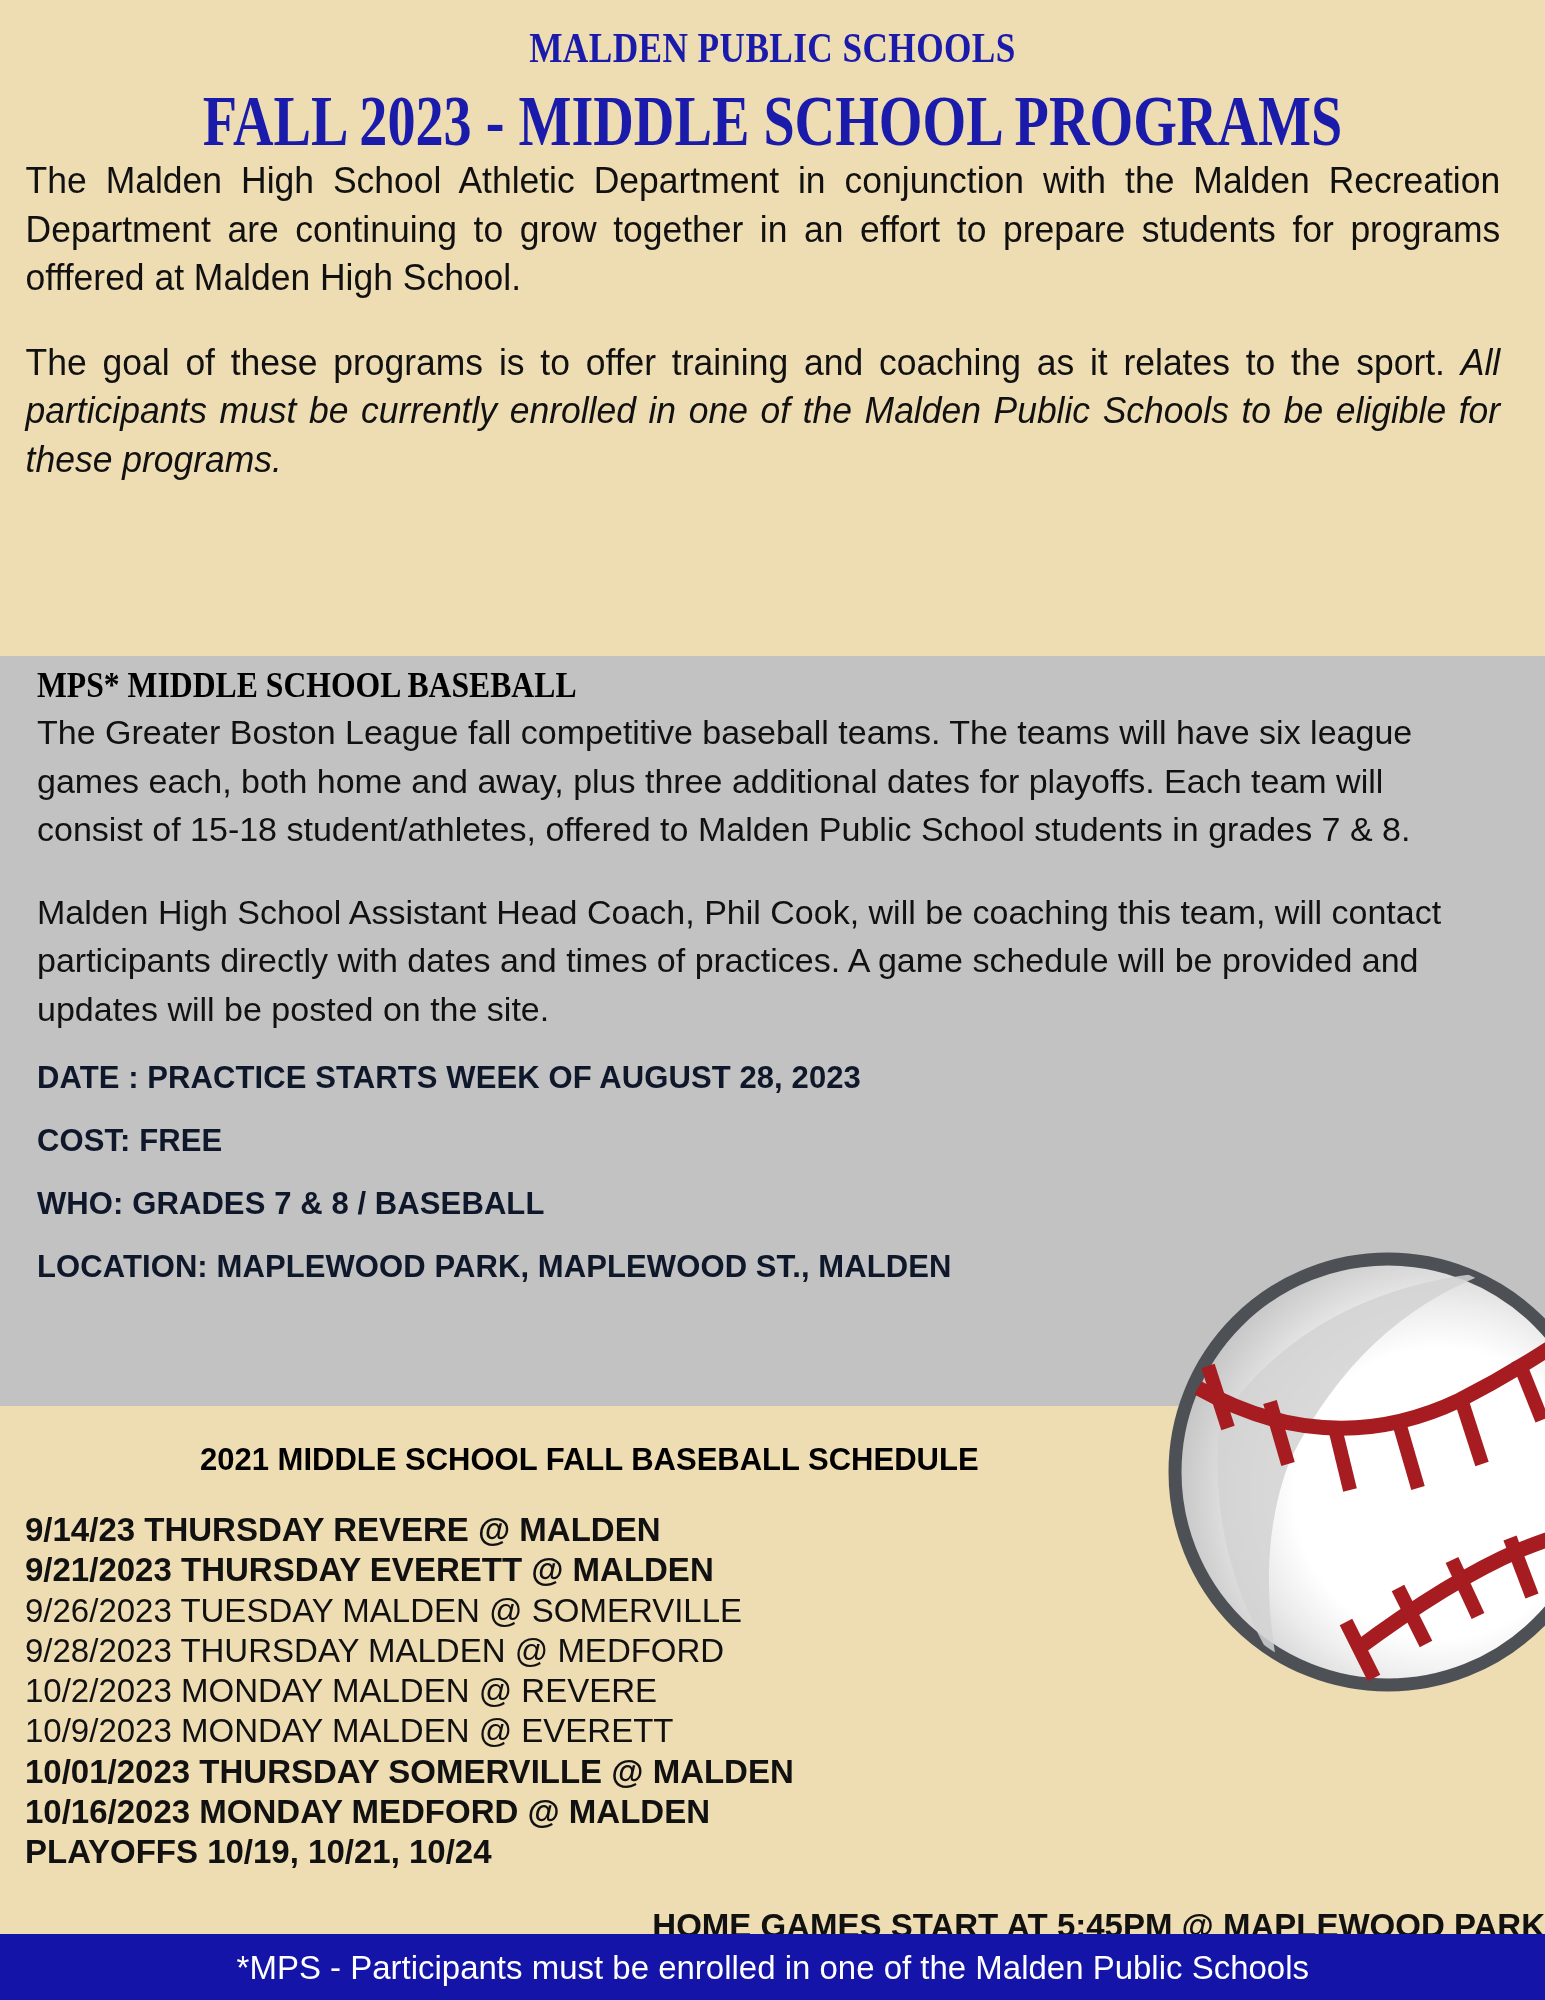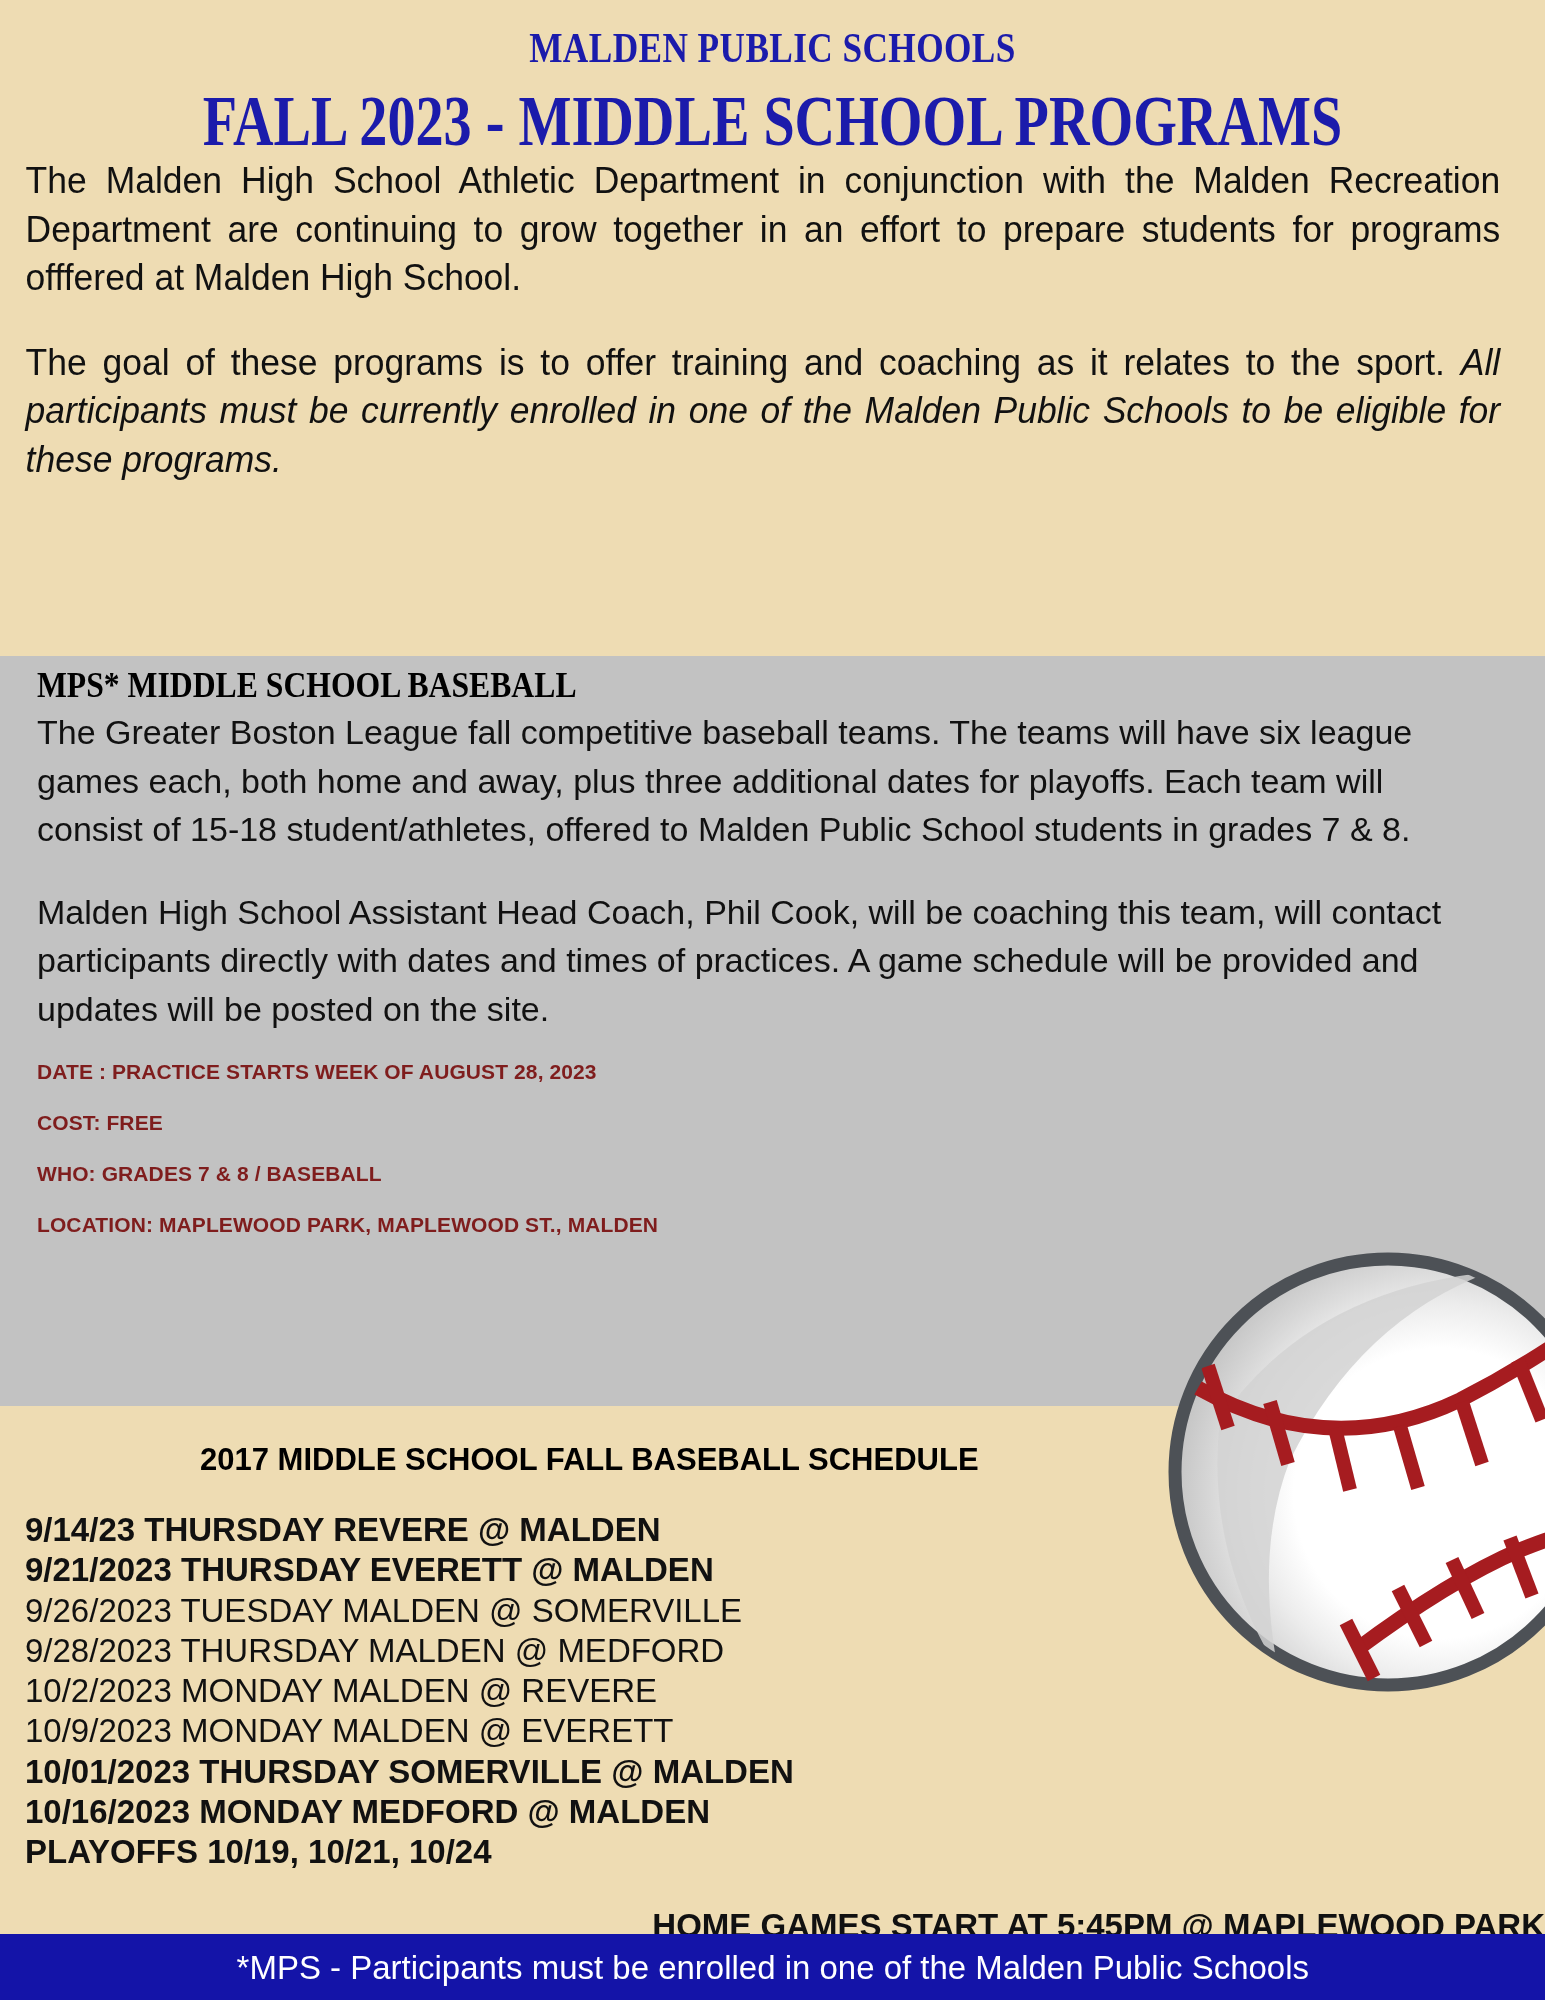--- a/index.html
+++ b/index.html
@@ -96,23 +96,23 @@
     margin: 0;
   }
   .gray-body .gap {
     height: 34px;
   }
   .detail-list {
     padding-left: 37px;
     margin-top: 26px;
   }
   .detail-line {
-    font-size: 21px;
-    font-weight: bold;
-    color: #7f1d1d;
+    font-size: 31px;
+    font-weight: bold;
+    color: #0f172a;
     letter-spacing: 0.1px;
     margin-bottom: 27px;
     white-space: nowrap;
   }
 
   
   .sched-section {
     background: #eedcb3;
     position: relative;
     height: 646px;
@@ -206,21 +206,21 @@
   </div>
   <div class="detail-list">
     <div class="detail-line">DATE :  PRACTICE STARTS  WEEK OF AUGUST 28, 2023</div>
     <div class="detail-line">COST:  FREE</div>
     <div class="detail-line">WHO: GRADES 7 &amp; 8 / BASEBALL</div>
     <div class="detail-line">LOCATION:  MAPLEWOOD PARK, MAPLEWOOD ST., MALDEN</div>
   </div>
 </div>
 
 <div class="sched-section">
-  <div class="sched-title">2017 MIDDLE SCHOOL FALL BASEBALL SCHEDULE</div>
+  <div class="sched-title">2021 MIDDLE SCHOOL FALL BASEBALL SCHEDULE</div>
   <div class="sched-rows">
     <div class="sched-row bold">9/14/23 THURSDAY REVERE @ MALDEN</div>
     <div class="sched-row bold">9/21/2023 THURSDAY EVERETT @ MALDEN</div>
     <div class="sched-row">9/26/2023 TUESDAY MALDEN @ SOMERVILLE</div>
     <div class="sched-row">9/28/2023 THURSDAY MALDEN @ MEDFORD</div>
     <div class="sched-row">10/2/2023 MONDAY MALDEN @ REVERE</div>
     <div class="sched-row">10/9/2023 MONDAY MALDEN @ EVERETT</div>
     <div class="sched-row bold">10/01/2023 THURSDAY SOMERVILLE @ MALDEN</div>
     <div class="sched-row bold">10/16/2023 MONDAY MEDFORD @ MALDEN</div>
     <div class="sched-row bold">PLAYOFFS 10/19, 10/21, 10/24</div>

